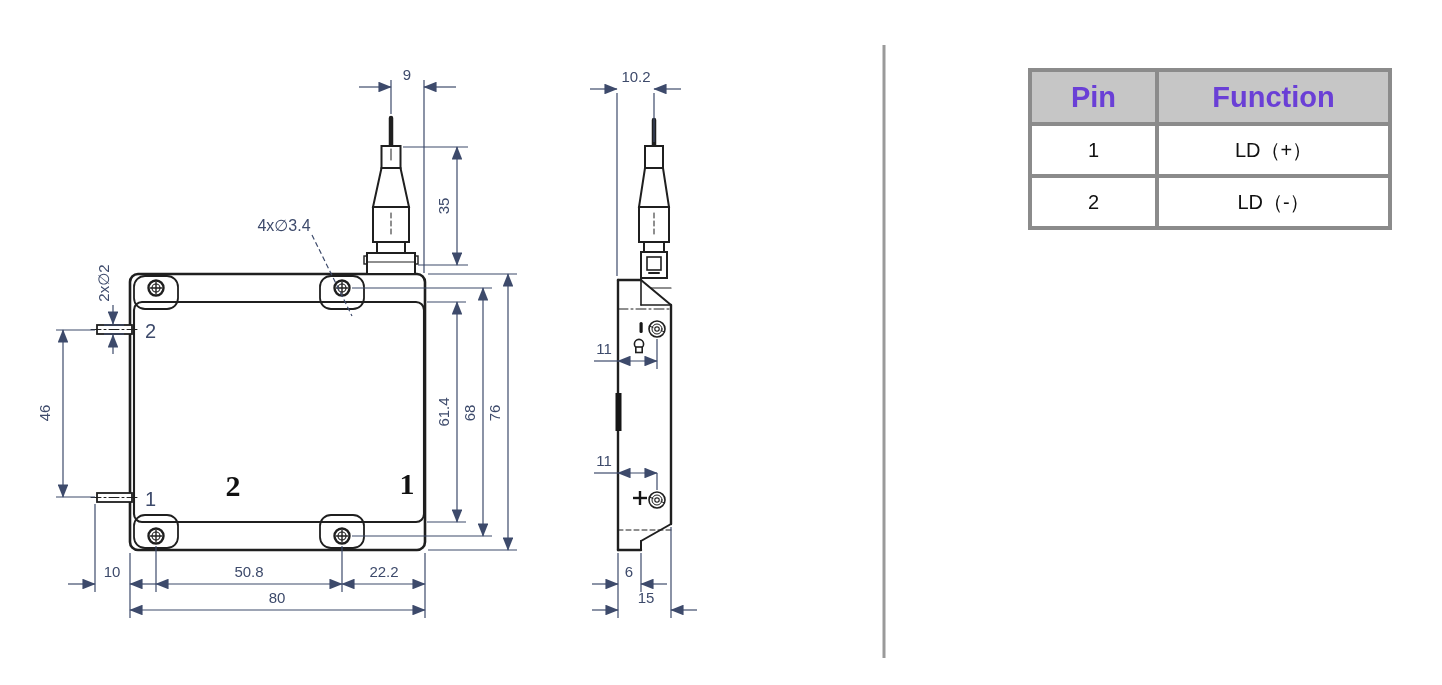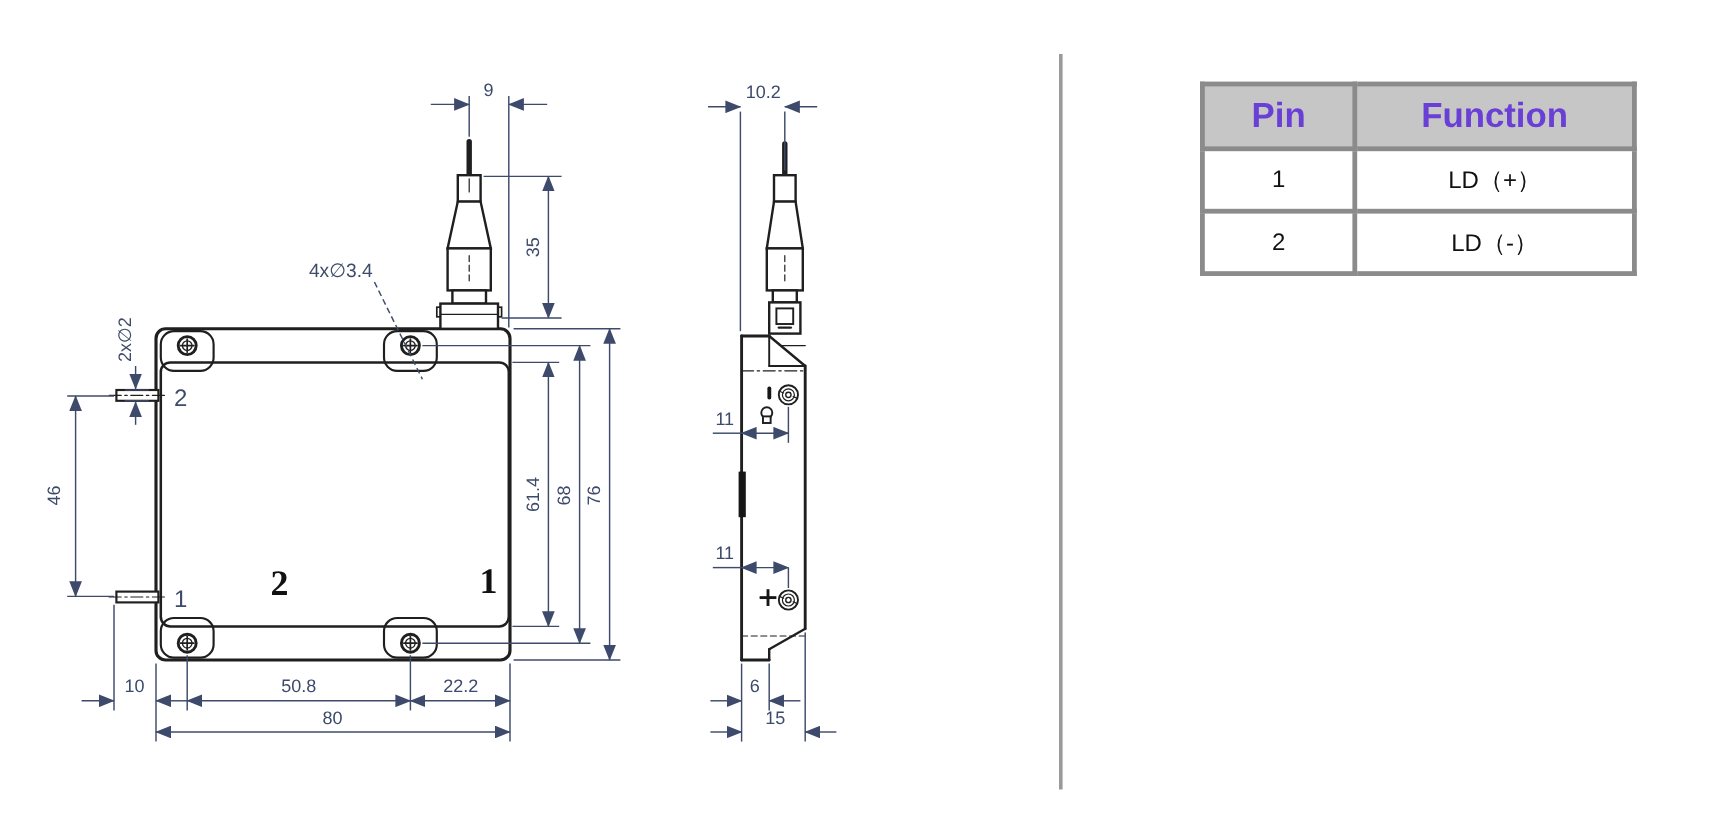--- a/index.html
+++ b/index.html
@@ -9,21 +9,21 @@
   
   .geo{stroke:#1f1f1f;fill:none;stroke-linecap:round;}
   .geo-fill{stroke:#1f1f1f;fill:#ffffff;}
   .dim{stroke:#3d4a6b;stroke-width:1.2;fill:none;}
   .dimtext{fill:#3d4a6b;font-size:15px;font-family:"Liberation Sans",sans-serif;}
   .pinlabel{fill:#3d4a6b;font-size:20px;font-family:"Liberation Sans",sans-serif;}
   .panellabel{fill:#111111;font-size:30px;font-weight:bold;font-family:"Liberation Serif",serif;}
   .dash{stroke-dasharray:5 3;}
   .dashdot{stroke-dasharray:10 3 2 3;}
   
-  #pin-table-wrap{position:absolute;left:1000px;top:68px;}
+  #pin-table-wrap{position:absolute;left:1028px;top:68px;}
   table.pintbl{border-collapse:collapse;table-layout:fixed;width:360px;}
   table.pintbl td,table.pintbl th{border:4px solid #8b8b8b;text-align:center;vertical-align:middle;
       background:#ffffff;height:46px;font-family:"Liberation Sans",sans-serif;}
   table.pintbl th{background:#c6c6c6;color:#6a3fd6;font-size:29px;font-weight:bold;height:48px;}
   table.pintbl td{color:#111111;font-size:20px;}
   .col-pin{width:127px;}
   .col-fn{width:233px;}
 </style>
 </head>
 <body>

